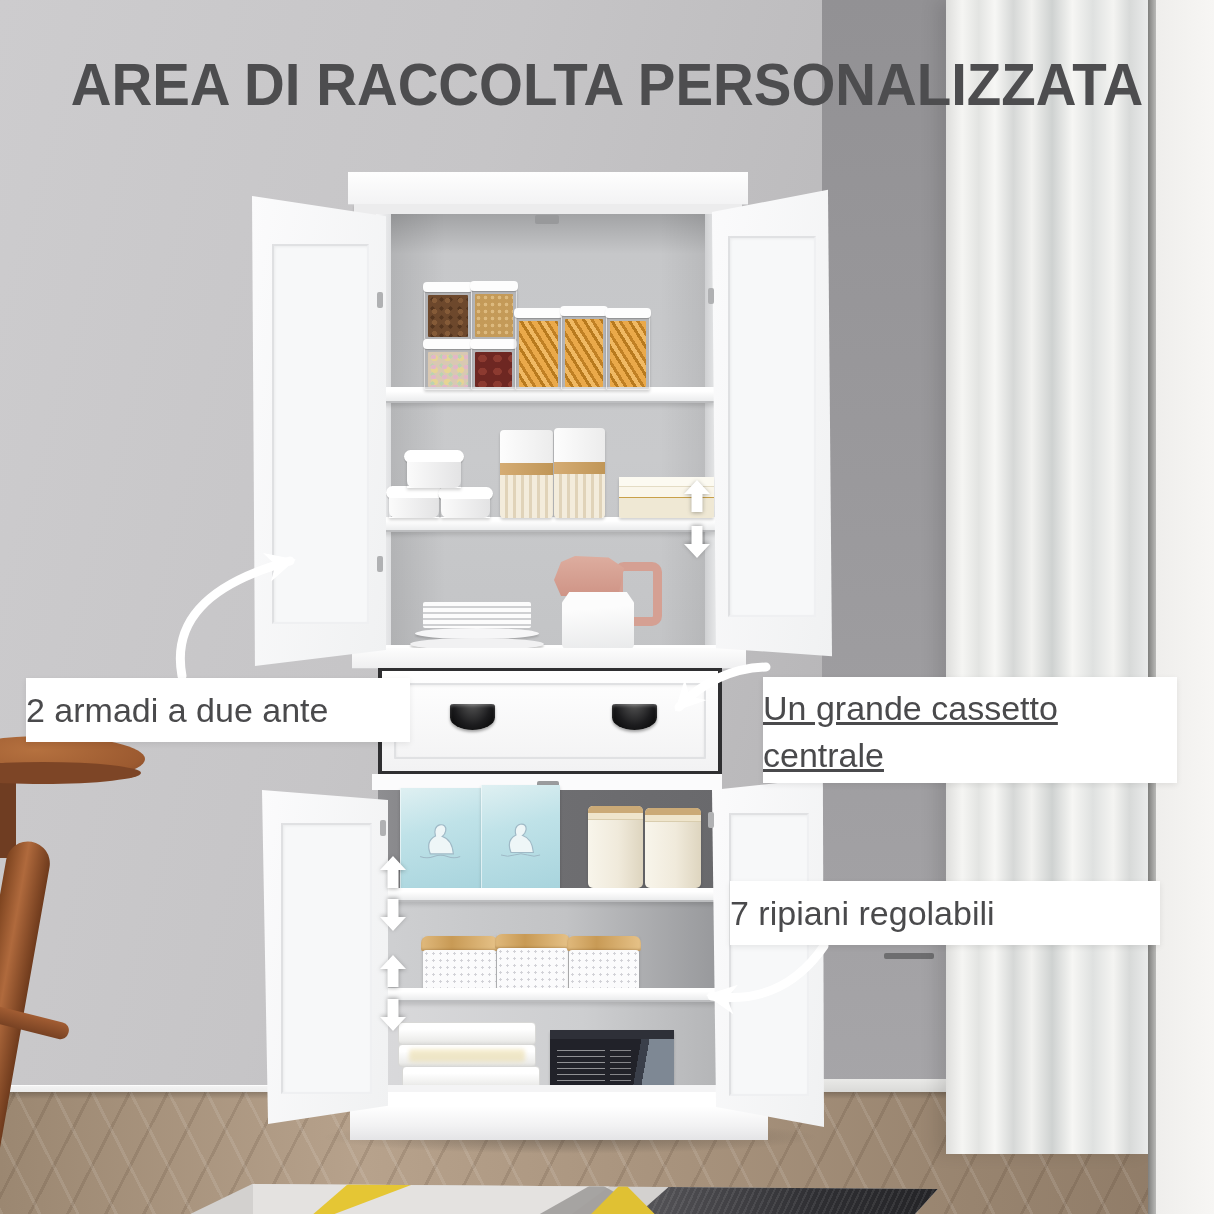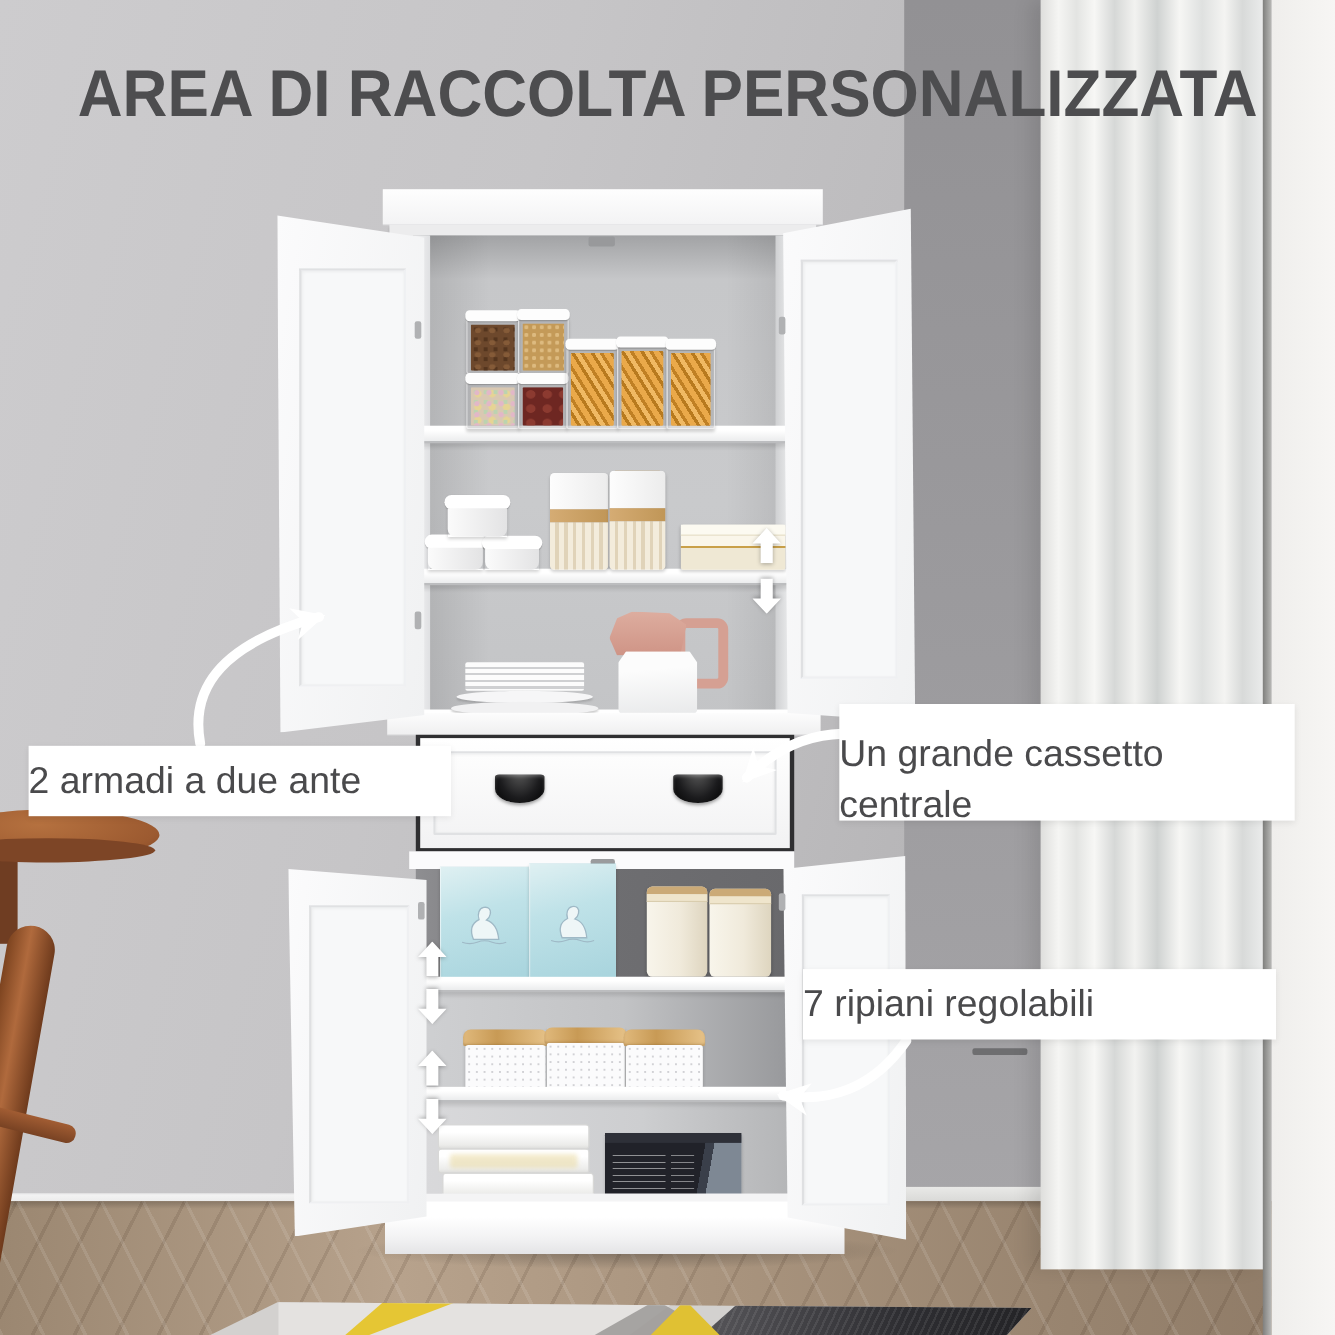--- a/index.html
+++ b/index.html
@@ -214,21 +214,21 @@
   .adjust-arrow{width:26px;height:32px;filter:drop-shadow(0 1px 2px rgba(0,0,0,.3));}
   .au1{left:684px;top:480px;} .ad1{left:684px;top:526px;}
   .au2{left:380px;top:856px;} .ad2{left:380px;top:899px;}
   .au3{left:380px;top:955px;} .ad3{left:380px;top:999px;}
   .flip{transform:rotate(180deg);}
   .callout-svg{left:0;top:0;width:1214px;height:1214px;pointer-events:none;}
 
   .callout{background:var(--callout-bg,#ffffff);color:var(--callout-text,#4a4a4c);
        font-size:34px;text-align:left;box-shadow:0 2px 6px rgba(0,0,0,.08);}
   .callout-1{left:26px;top:678px;width:384px;height:64px;line-height:64px;}
-  .callout-2{left:763px;top:640px;width:414px;height:106px;line-height:47px;padding-top:22px;box-sizing:border-box;}
+  .callout-2{left:763px;top:677px;width:414px;height:106px;line-height:47px;padding-top:8px;box-sizing:border-box;text-decoration:underline;}
   .callout-3{left:730px;top:881px;width:430px;height:64px;line-height:64px;}
 
   .page-title{left:0;top:50px;width:1214px;text-align:center;white-space:nowrap;
        font-size:60px;font-weight:700;letter-spacing:0px;color:var(--title-text,#4d4d4f);
        transform:scaleX(.94);}
 </style>
 </head>
 <body>
 
 <div class="scene">

